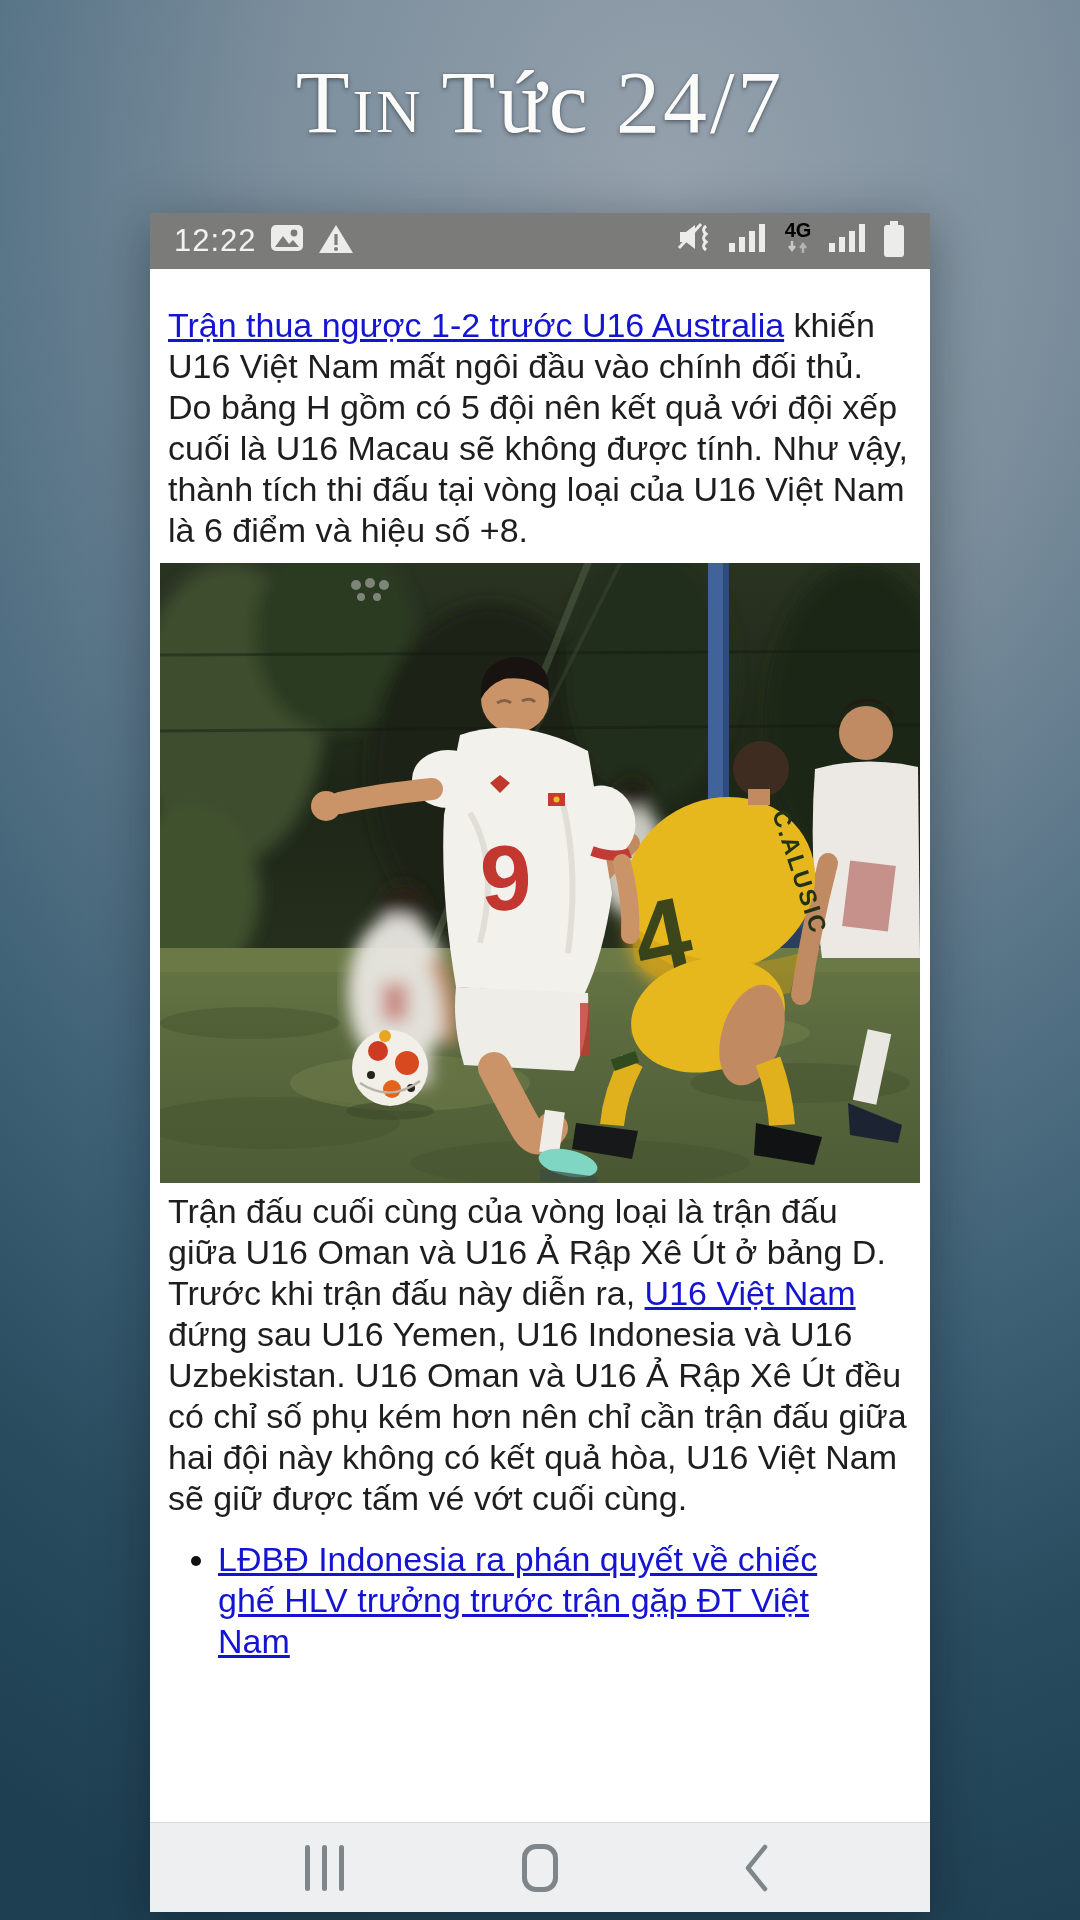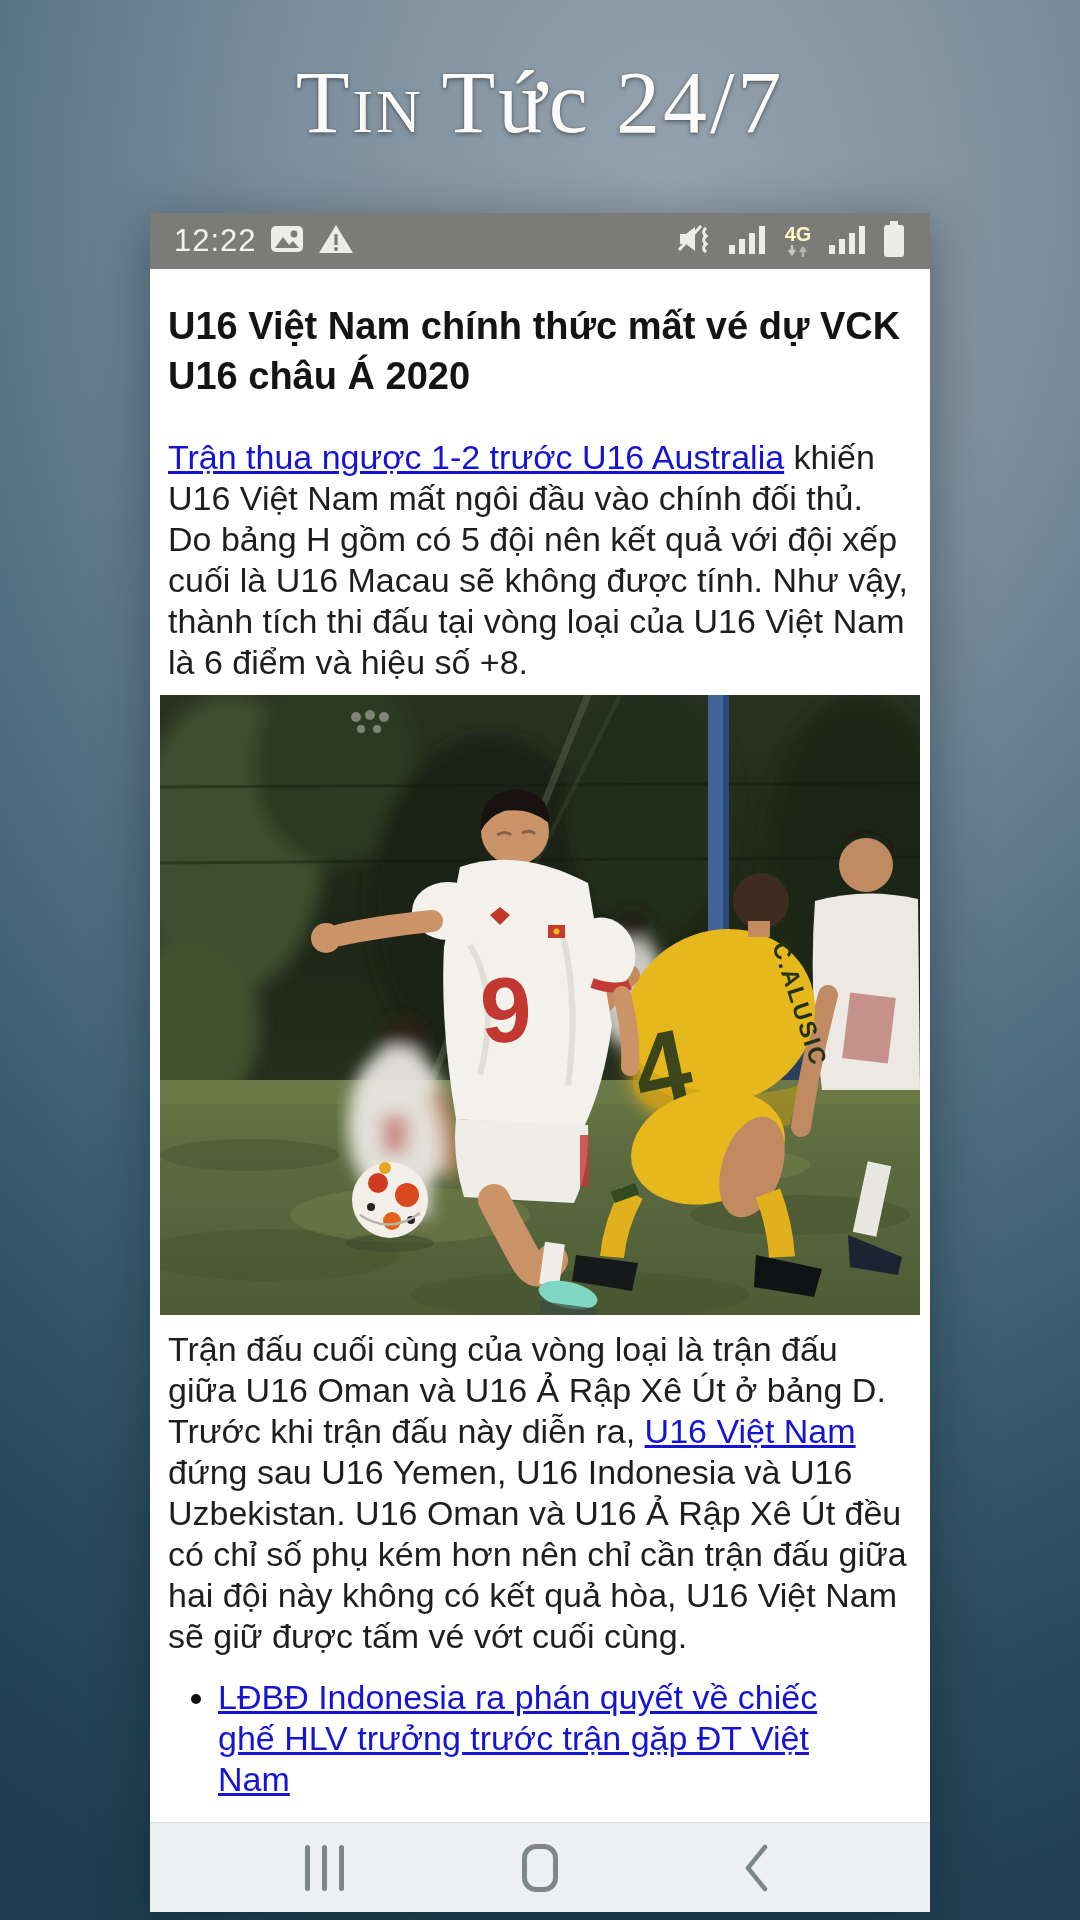--- a/index.html
+++ b/index.html
@@ -21,31 +21,31 @@
   
   .phone{
     position:absolute;left:150px;top:213px;width:780px;height:1699px;
     background:#ffffff;overflow:hidden;box-shadow:0 10px 50px rgba(10,20,30,.4);
   }
   .statusbar{
     position:absolute;top:0;left:0;right:0;height:56px;background:#7b7b79;
     display:flex;align-items:center;justify-content:space-between;padding:0 24px;box-sizing:border-box;
     color:#efefec;
   }
-  .sb-left,.sb-right{display:flex;align-items:center;gap:13px;}
+  .sb-left,.sb-right{display:flex;gap:13px;}
   .sb-time{font-size:31px;letter-spacing:1px;color:#f2f2ef;}
   .fourg{display:flex;flex-direction:column;align-items:center;line-height:1;margin:0 2px;}
-  .fourg .lbl{font-size:20px;font-weight:bold;color:#fef9c3;}
+  .fourg .lbl{font-size:20px;font-weight:bold;color:#000000;}
   
   .content{position:absolute;top:56px;left:0;right:0;bottom:0;background:#fff;overflow:hidden;}
   h1.article-title{
     margin:32px 18px 0 18px;font-size:38px;line-height:50px;color:#141414;font-weight:bold;
   }
   p.body-par{margin:36px 18px 0 18px;font-size:34px;line-height:41px;color:#1e1e1e;}
-  p.body-par.second{margin-top:14px;}
+  p.body-par.second{margin-top:8px;}
   a.inline-link{color:#1414d2;text-decoration:underline;cursor:pointer;}
   figure.photo-fig{margin:12px auto 0 auto;width:760px;height:620px;padding:0;display:block;}
   .caption{
     margin:12px auto 0 auto;max-width:600px;text-align:center;
     font-size:30px;line-height:40px;color:#2c2c2c;
   }
   ul.related{margin:20px 18px 0 18px;padding-left:50px;}
   ul.related li{font-size:34px;line-height:41px;max-width:660px;color:#111;}
   
   .navbar{
@@ -120,21 +120,20 @@
         <svg width="24" height="38" viewBox="0 0 24 38">
           <rect x="8" y="1" width="8" height="5" fill="#ececea"></rect>
           <rect x="2" y="5" width="20" height="32" rx="3" fill="#ececea"></rect>
         </svg>
       </span>
     </div>
   </div>
 
   <div class="content">
 
-    <h1 class="article-title">U16 Việt Nam chính thức mất vé dự VCK U16 châu Á 2020</h1>
 
     <p class="body-par"><a class="inline-link">Trận thua ngược 1-2 trước U16 Australia</a><span> khiến U16 Việt Nam mất ngôi đầu vào chính đối thủ. Do bảng H gồm có 5 đội nên kết quả với đội xếp cuối là U16 Macau sẽ không được tính. Như vậy, thành tích thi đấu tại vòng loại của U16 Việt Nam là 6 điểm và hiệu số +8.</span></p>
 
     <figure class="photo-fig">
       <svg width="760" height="620" viewBox="0 0 760 620">
         <defs>
           <linearGradient id="trees" x1="0" y1="0" x2="0" y2="1">
             <stop offset="0" stop-color="#2a3322"></stop>
               <stop offset="0.55" stop-color="#1d2617"></stop>
               <stop offset="1" stop-color="#27301e"></stop>

